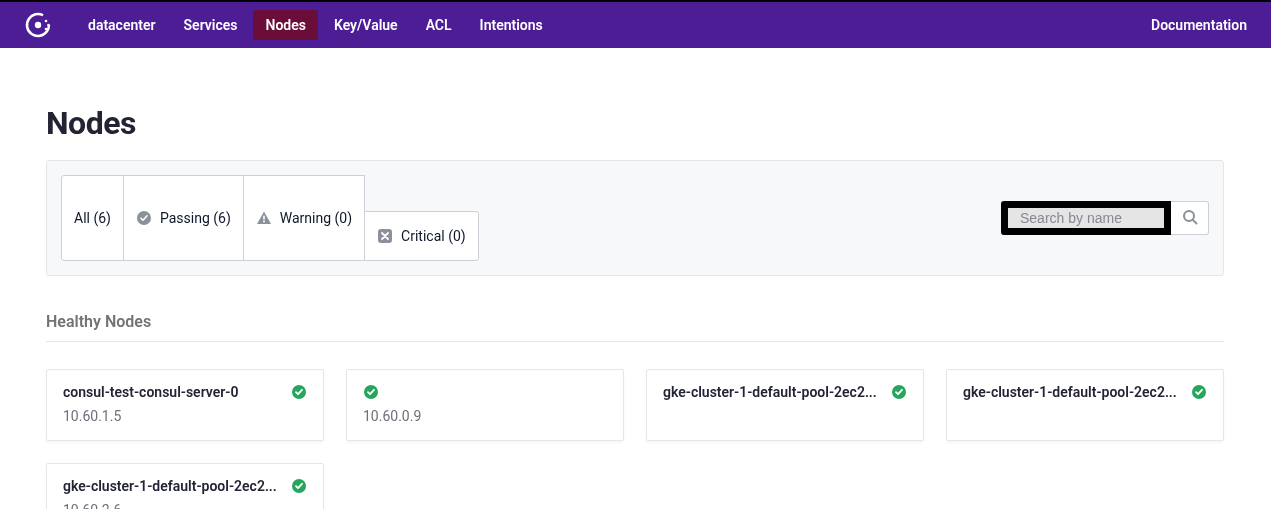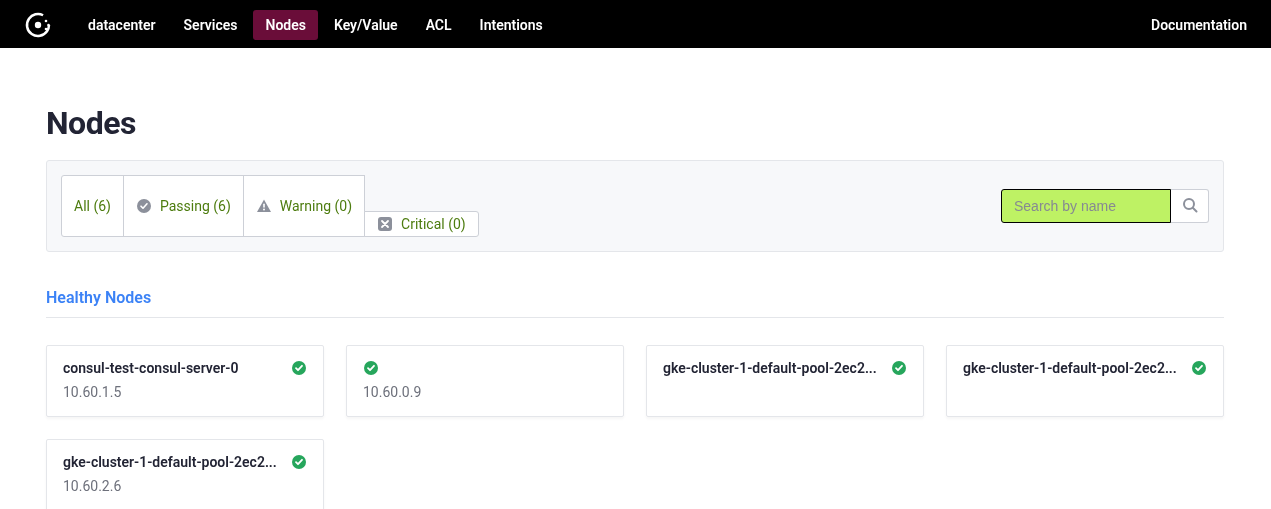--- a/index.html
+++ b/index.html
@@ -3,21 +3,21 @@
   <meta charset="utf-8">
   <style>
     * { margin: 0; padding: 0; box-sizing: border-box; }
     body {
       font-family: -apple-system, BlinkMacSystemFont, "Segoe UI", Roboto, Helvetica, Arial, sans-serif;
       background: #fff;
       color: #323445;
       font-size: 14px;
     }
     .navbar {
-      background: #000000;
+      background: #4c1d95;
       border-top: 2px solid #000;
       height: 48px;
       display: flex;
       align-items: center;
       padding: 0 24px;
     }
     .logo-wrap {
       display: inline-flex;
       align-items: center;
       margin-right: 24px;
@@ -65,25 +65,25 @@
       display: flex;
       align-items: center;
       justify-content: space-between;
     }
     .filter-tabs {
       display: flex;
     }
     .filter-tab {
       background: #fff;
       border: 1px solid #cdd0d7;
-      padding: 4px 12px;
+      padding: 16px 12px;
       display: flex;
       align-items: center;
       gap: 8px;
-      color: #4d7c0f;
+      color: #0f172a;
       font-size: 14px;
       cursor: pointer;
       margin-left: -1px;
     }
     .filter-tab:first-child {
       margin-left: 0;
       border-radius: 3px 0 0 3px;
     }
     .filter-tab:last-child {
       border-radius: 0 3px 3px 0;
@@ -95,44 +95,44 @@
       height: 16px;
       align-items: center;
       justify-content: center;
     }
     .search-wrap {
       display: flex;
     }
     .search-input {
       width: 170px;
       height: 34px;
-      border: 1px solid #000000;
+      border: 7px solid #000000;
       border-radius: 3px 0 0 3px;
       padding: 0 12px;
       font-size: 14px;
       color: #676a76;
-      background: #bef264;
+      background: #e5e5e5;
     }
     .search-input::placeholder { color: #868992; }
     .search-btn {
       width: 38px;
       height: 34px;
       border: 1px solid #cdd0d7;
       border-left: none;
       border-radius: 0 3px 3px 0;
       background: #fff;
       display: flex;
       align-items: center;
       justify-content: center;
       cursor: pointer;
     }
     .section-title {
       font-size: 16px;
       font-weight: 600;
-      color: #3b82f6;
+      color: #737373;
       margin-top: 36px;
       padding-bottom: 10px;
       border-bottom: 1px solid #e4e6ea;
     }
     .cards {
       display: grid;
       grid-template-columns: repeat(4, 1fr);
       gap: 22px;
       margin-top: 27px;
     }

